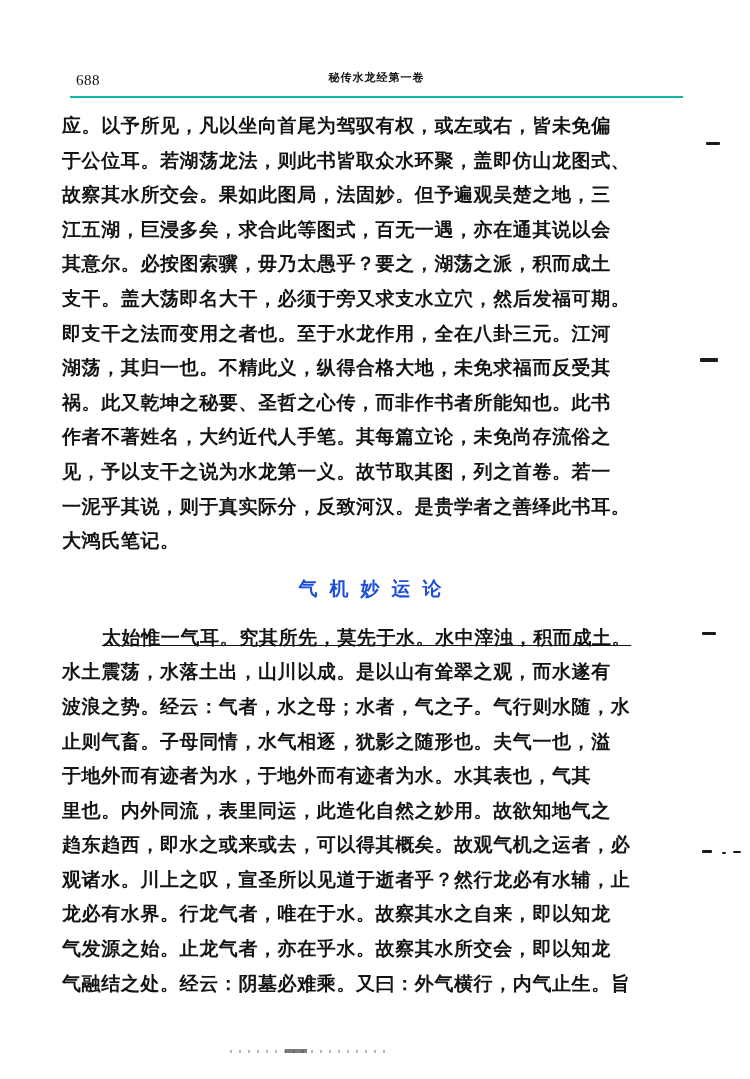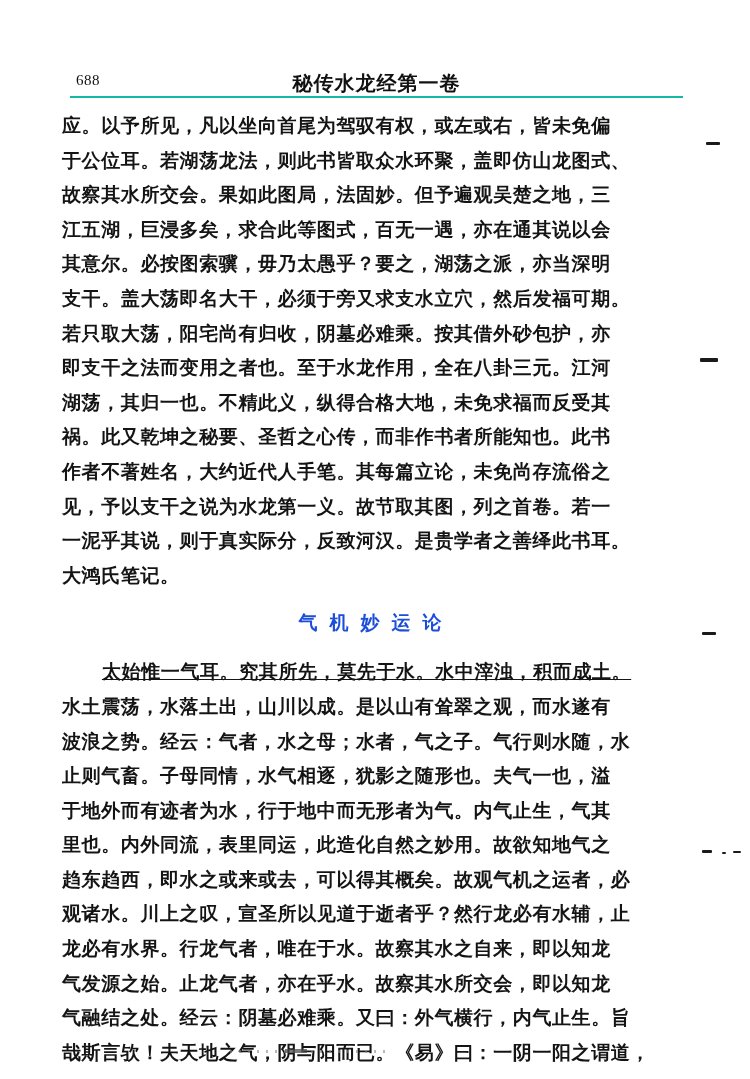--- a/index.html
+++ b/index.html
@@ -31,21 +31,21 @@
       font-size: 15px;
       letter-spacing: 0.5px;
     }
     .running-title {
       position: absolute;
       left: 0;
       width: 100%;
       top: 0px;
       text-align: center;
       font-family: "DejaVu Sans", sans-serif;
-      font-size: 20px;
+      font-size: 11px;
       font-weight: bold;
       letter-spacing: 1px;
     }
     .body-text {
       position: absolute;
       left: 62px;
       top: 108px;
       width: 628px;
     }
     .line {
@@ -108,47 +108,45 @@
   <span class="page-number">688</span>
   <span class="running-title">秘传水龙经第一卷</span>
 </div>
 
 <div class="body-text">
   <div class="section">
     <div class="line">应。以予所见，凡以坐向首尾为驾驭有权，或左或右，皆未免偏</div>
     <div class="line">于公位耳。若湖荡龙法，则此书皆取众水环聚，盖即仿山龙图式、</div>
     <div class="line">故察其水所交会。果如此图局，法固妙。但予遍观吴楚之地，三</div>
     <div class="line">江五湖，巨浸多矣，求合此等图式，百无一遇，亦在通其说以会</div>
-    <div class="line">其意尔。必按图索骥，毋乃太愚乎？要之，湖荡之派，亦当深明</div>
+    <div class="line">其意尔。必按图索骥，毋乃太愚乎？要之，湖荡之派，积而成土</div>
     <div class="line">支干。盖大荡即名大干，必须于旁又求支水立穴，然后发福可期。</div>
-    <div class="line">若只取大荡，阳宅尚有归收，阴墓必难乘。按其借外砂包护，亦</div>
     <div class="line">即支干之法而变用之者也。至于水龙作用，全在八卦三元。江河</div>
     <div class="line">湖荡，其归一也。不精此义，纵得合格大地，未免求福而反受其</div>
     <div class="line">祸。此又乾坤之秘要、圣哲之心传，而非作书者所能知也。此书</div>
     <div class="line">作者不著姓名，大约近代人手笔。其每篇立论，未免尚存流俗之</div>
     <div class="line">见，予以支干之说为水龙第一义。故节取其图，列之首卷。若一</div>
     <div class="line">一泥乎其说，则于真实际分，反致河汉。是贵学者之善绎此书耳。</div>
     <div class="line">大鸿氏笔记。</div>
   </div>
 
   <div class="section-title">气机妙运论</div>
 
   <div class="section section-2-lines">
     <div class="line indent">太始惟一气耳。究其所先，莫先于水。水中滓浊，积而成土。</div>
     <div class="line">水土震荡，水落土出，山川以成。是以山有耸翠之观，而水遂有</div>
     <div class="line">波浪之势。经云：气者，水之母；水者，气之子。气行则水随，水</div>
     <div class="line">止则气畜。子母同情，水气相逐，犹影之随形也。夫气一也，溢</div>
-    <div class="line">于地外而有迹者为水，行于地中而无形者为气。内气止生，气其</div>
+    <div class="line">于地外而有迹者为水，于地外而有迹者为水。水其表也，气其</div>
     <div class="line">里也。内外同流，表里同运，此造化自然之妙用。故欲知地气之</div>
     <div class="line">趋东趋西，即水之或来或去，可以得其概矣。故观气机之运者，必</div>
     <div class="line">观诸水。川上之叹，宣圣所以见道于逝者乎？然行龙必有水辅，止</div>
     <div class="line">龙必有水界。行龙气者，唯在于水。故察其水之自来，即以知龙</div>
     <div class="line">气发源之始。止龙气者，亦在乎水。故察其水所交会，即以知龙</div>
     <div class="line">气融结之处。经云：阴墓必难乘。又曰：外气横行，内气止生。旨</div>
-    <div class="line">哉斯言欤！夫天地之气，阴与阳而已。《易》曰：一阴一阳之谓道，</div>
   </div>
 </div>
 
 <div class="margin-mark" style="left:706px; top:142px; width:14px;"></div>
 <div class="margin-mark" style="left:700px; top:358px; width:18px; height:4px;"></div>
 <div class="margin-mark" style="left:702px; top:632px; width:14px;"></div>
 <div class="margin-mark" style="left:702px; top:850px; width:10px;"></div>
 <div class="margin-mark" style="left:722px; top:852px; width:4px; height:2px;"></div>
 <div class="margin-mark" style="left:733px; top:851px; width:8px; height:2px;"></div>
 <div class="scan-noise"></div>

